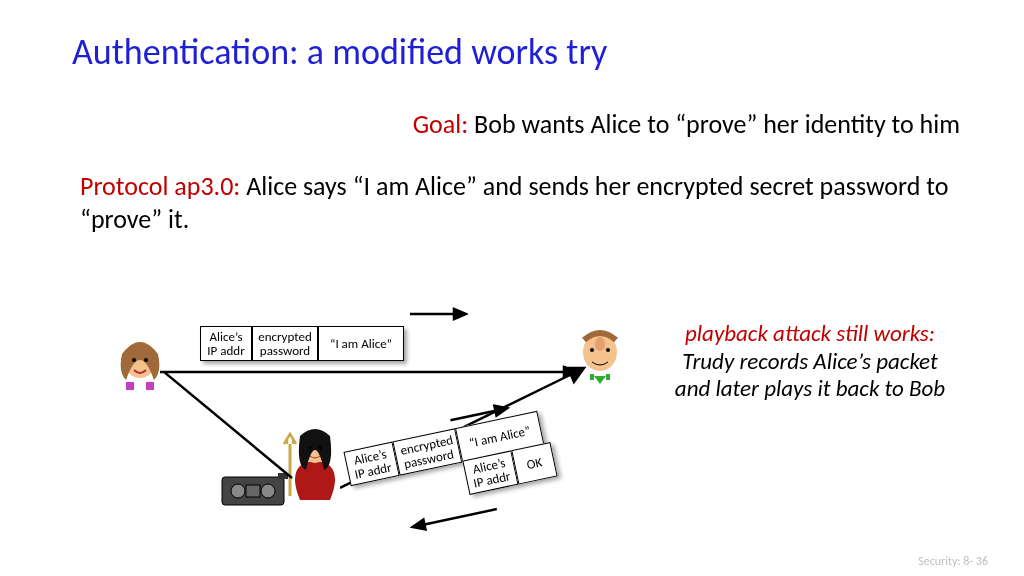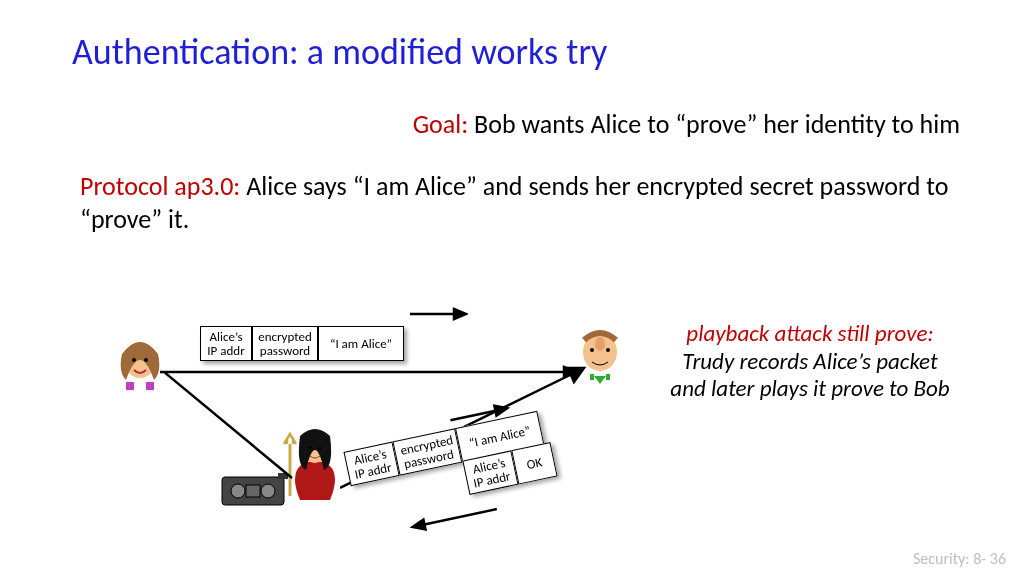--- a/index.html
+++ b/index.html
@@ -64,22 +64,22 @@
   .note {
     position: absolute; left: 660px; top: 320px;
     width: 300px;
     text-align: center;
     font-style: italic;
     font-size: 23px; color: #000;
     line-height: 1.2;
   }
   .note .red { color: #c00000; }
   .footer {
-    position: absolute; right: 18px; bottom: 8px;
-    font-size: 16px; color: #bfbfbf;
+    position: absolute; right: 36px; bottom: 8px;
+    font-size: 12px; color: #bfbfbf;
   }
   
   .flowline { position:absolute; stroke:#000; stroke-width:2.5; fill:#000; }
 </style>
 </head>
 <body>
 
 <div class="title">Authentication: a modified works try</div>
 
 <div class="body-text goal-line">
@@ -183,17 +183,17 @@
 
   <div class="packet-box p3">
     <div class="cell" style="width: 50px; white-space: pre-line;">Alice’s
 IP addr</div>
     <div class="cell" style="width:40px; line-height:2.1">OK</div>
   </div>
 
 </div>
 
 <div class="note">
-  <span class="red">playback attack still prove:</span><span style="white-space: pre-line;"> Trudy records Alice’s packet
-and later plays it prove to Bob</span>
+  <span class="red">playback attack still works:</span><span style="white-space: pre-line;"> Trudy records Alice’s packet
+and later plays it back to Bob</span>
 </div>
 
 <div class="footer">Security: 8- 36</div>
 
 </body></html>

